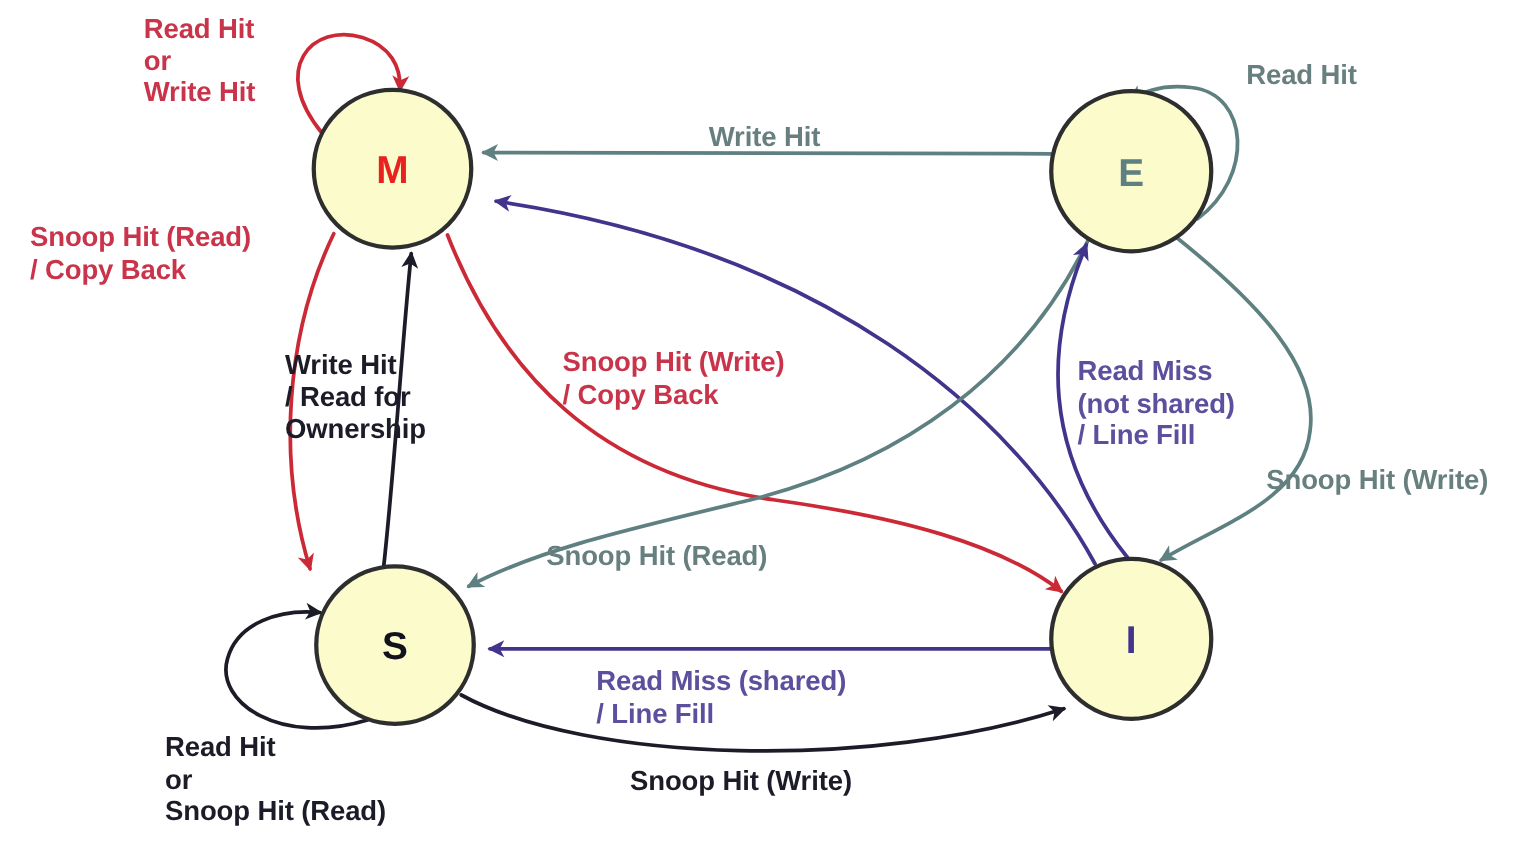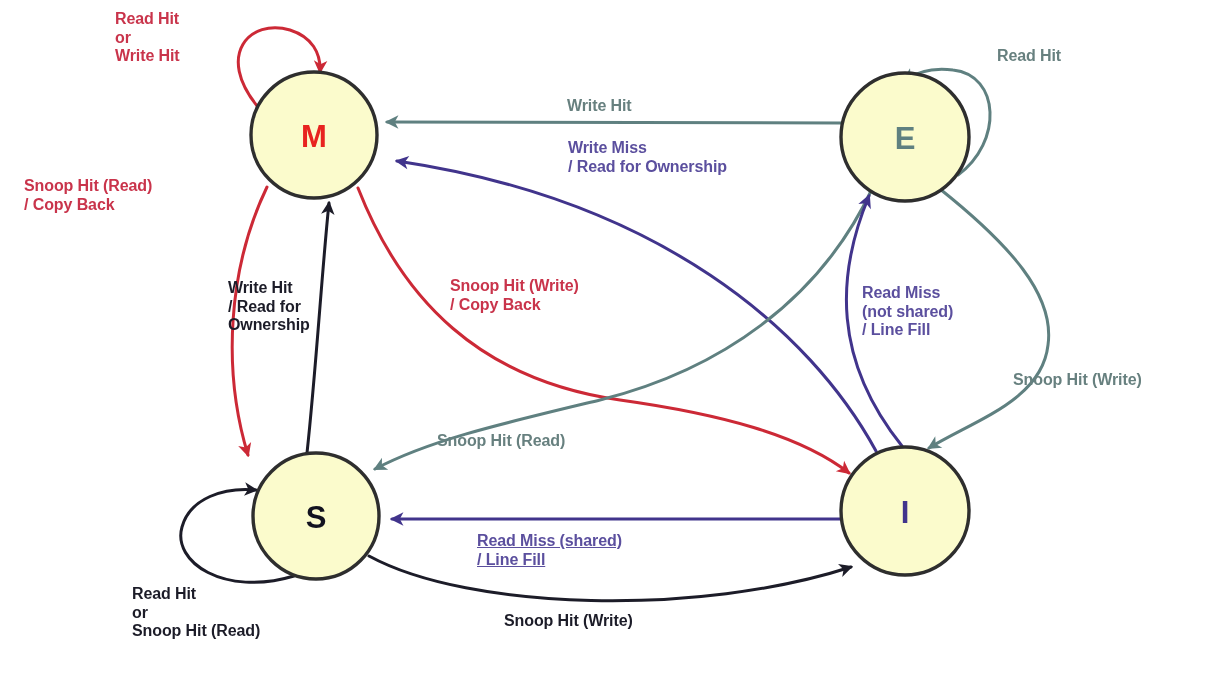--- a/index.html
+++ b/index.html
@@ -38,21 +38,21 @@
   .node-label {
     font-family: "Liberation Sans", sans-serif;
     font-size: 31px;
     font-weight: bold;
     text-anchor: middle;
     dominant-baseline: central;
   }
   .edge-label {
     position: absolute;
     font-family: "Liberation Sans", sans-serif;
-    font-size: 16px;
+    font-size: 22px;
     font-weight: bold;
     line-height: 1.17;
     white-space: pre;
     letter-spacing: -0.1px;
   }
 </style>
 </head>
 <body>
 
 <div id="diagram-root">
@@ -131,32 +131,30 @@
 / Read for
 Ownership</div>
 
   <div class="edge-label" style="left:450px; top:277px; color:#c9344b;">Snoop Hit (Write)
 / Copy Back</div>
 
   <div class="edge-label" style="left:567px; top:97px;  color:#67807f;">Write Hit</div>
 
   <div class="edge-label" style="left:997px; top:47px;  color:#67807f;">Read Hit</div>
 
-  <div class="edge-label" style="left:568px; top:139px; color:#5b4f9e;">Write Miss
-/ Read for Ownership</div>
 
   <div class="edge-label" style="left:862px; top:284px; color:#5b4f9e;">Read Miss
 (not shared)
 / Line Fill</div>
 
   <div class="edge-label" style="left:1013px; top:371px; color:#67807f;">Snoop Hit (Write)</div>
 
   <div class="edge-label" style="left:437px; top:432px; color:#67807f;">Snoop Hit (Read)</div>
 
-  <div class="edge-label" style="left:477px; top:532px; color:#5b4f9e;text-decoration:underline;">Read Miss (shared)
+  <div class="edge-label" style="left:477px; top:532px; color:#5b4f9e;">Read Miss (shared)
 / Line Fill</div>
 
   <div class="edge-label" style="left:504px; top:612px; color:#1c1c28;">Snoop Hit (Write)</div>
 
   <div class="edge-label" style="left:132px; top:585px; color:#1c1c28;">Read Hit
 or
 Snoop Hit (Read)</div>
 
 </div>
 

